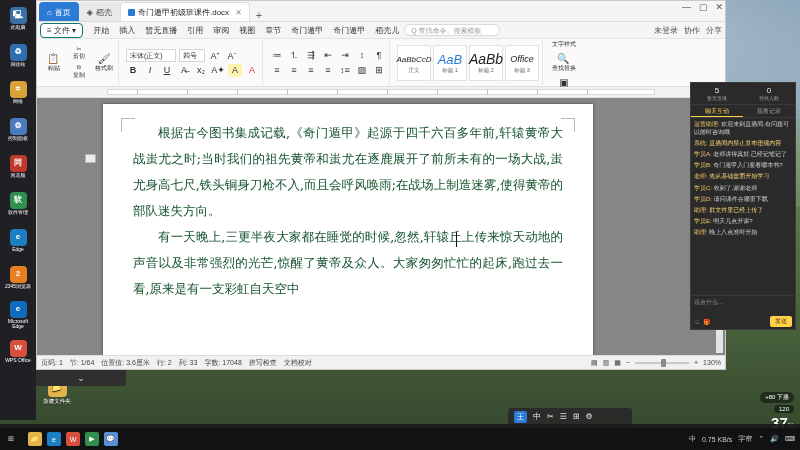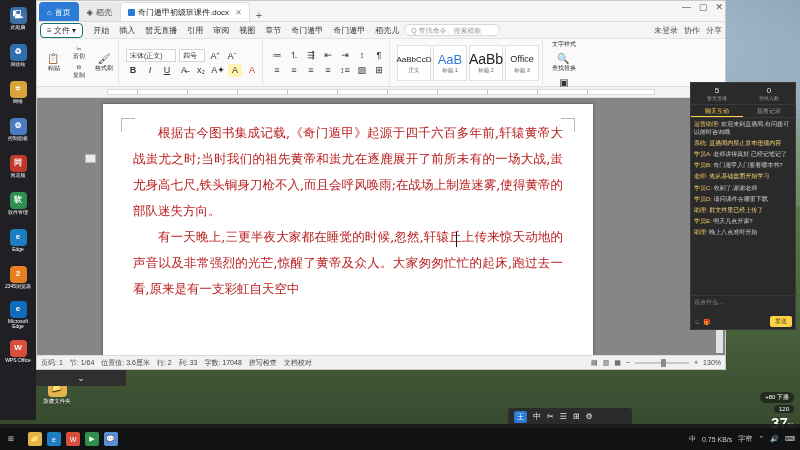--- a/index.html
+++ b/index.html
@@ -107,21 +107,21 @@
   .rbtn .gi { font-size:10px; line-height:11px; }
   .ricon { width:14px; height:13px; display:flex; align-items:center; justify-content:center;
            border-radius:2px; font-size:9px; cursor:pointer; color:#333; }
   .fontbox { background:#fff; border:1px solid #d6d6d6; font-size:7px; padding:0 3px; height:13px;
              line-height:12px; color:#333; }
   .stylebox {
     display:flex; flex-direction:column; align-items:center; justify-content:center;
     border:1px solid #e2e2e2; background:#fff; width:34px; height:36px; font-size:6px; color:#444;
     cursor:pointer;
   }
-  .stylebox b { font-size:13px; font-weight:normal; color:#222; line-height:15px; }
+  .stylebox b { font-size:13px; font-weight:normal; color:#222; line-height:15px;font-style:italic; }
   .stylebox.h1 b { color:#2b7bd6; font-size:13px; }
   .stylebox small { font-size:5.5px; color:#666; }
 
   
   #ruler { height:11px; background:#f2f2f2; border-bottom:1px solid #e0e0e0; position:relative; }
   #ruler .page-area {
     position:absolute; left:70px; right:70px; top:2px; height:6px; background:#fff; border:1px solid #d9d9d9;
   }
   #ruler .tick { position:absolute; top:2px; width:1px; height:5px; background:#c2c2c2; }
 
@@ -133,21 +133,21 @@
     padding:16px 30px 0 30px;
   }
   .crop-mark { position:absolute; width:14px; height:14px; }
   .cm-tl { left:18px; top:14px; border-left:1px solid #b9b9b9; border-top:1px solid #b9b9b9; }
   .cm-tr { right:18px; top:14px; border-right:1px solid #b9b9b9; border-top:1px solid #b9b9b9; }
   #doc-title {
     text-align:center; font-family:"DejaVu Serif", serif; font-size:13px; color:#111;
     margin:14px 0 12px 0; letter-spacing:.5px;
   }
   .doc-p {
-    font-family:"DejaVu Serif", serif; font-size:12.5px; line-height:26px; color:#b91c1c;
+    font-family:"DejaVu Serif", serif; font-size:12.5px; line-height:26px; color:#14532d;
     text-align:justify; margin:0 0 0 0; text-indent:2em;
   }
   #caret {
     position:absolute; left:353px; top:128px; width:1px; height:15px; background:#111;
   }
   #left-gutter-icon {
     position:absolute; left:-18px; top:50px; width:11px; height:9px;
     border:1px solid #b4b4b4; background:#ececec;
   }
   #doc-vscroll {

